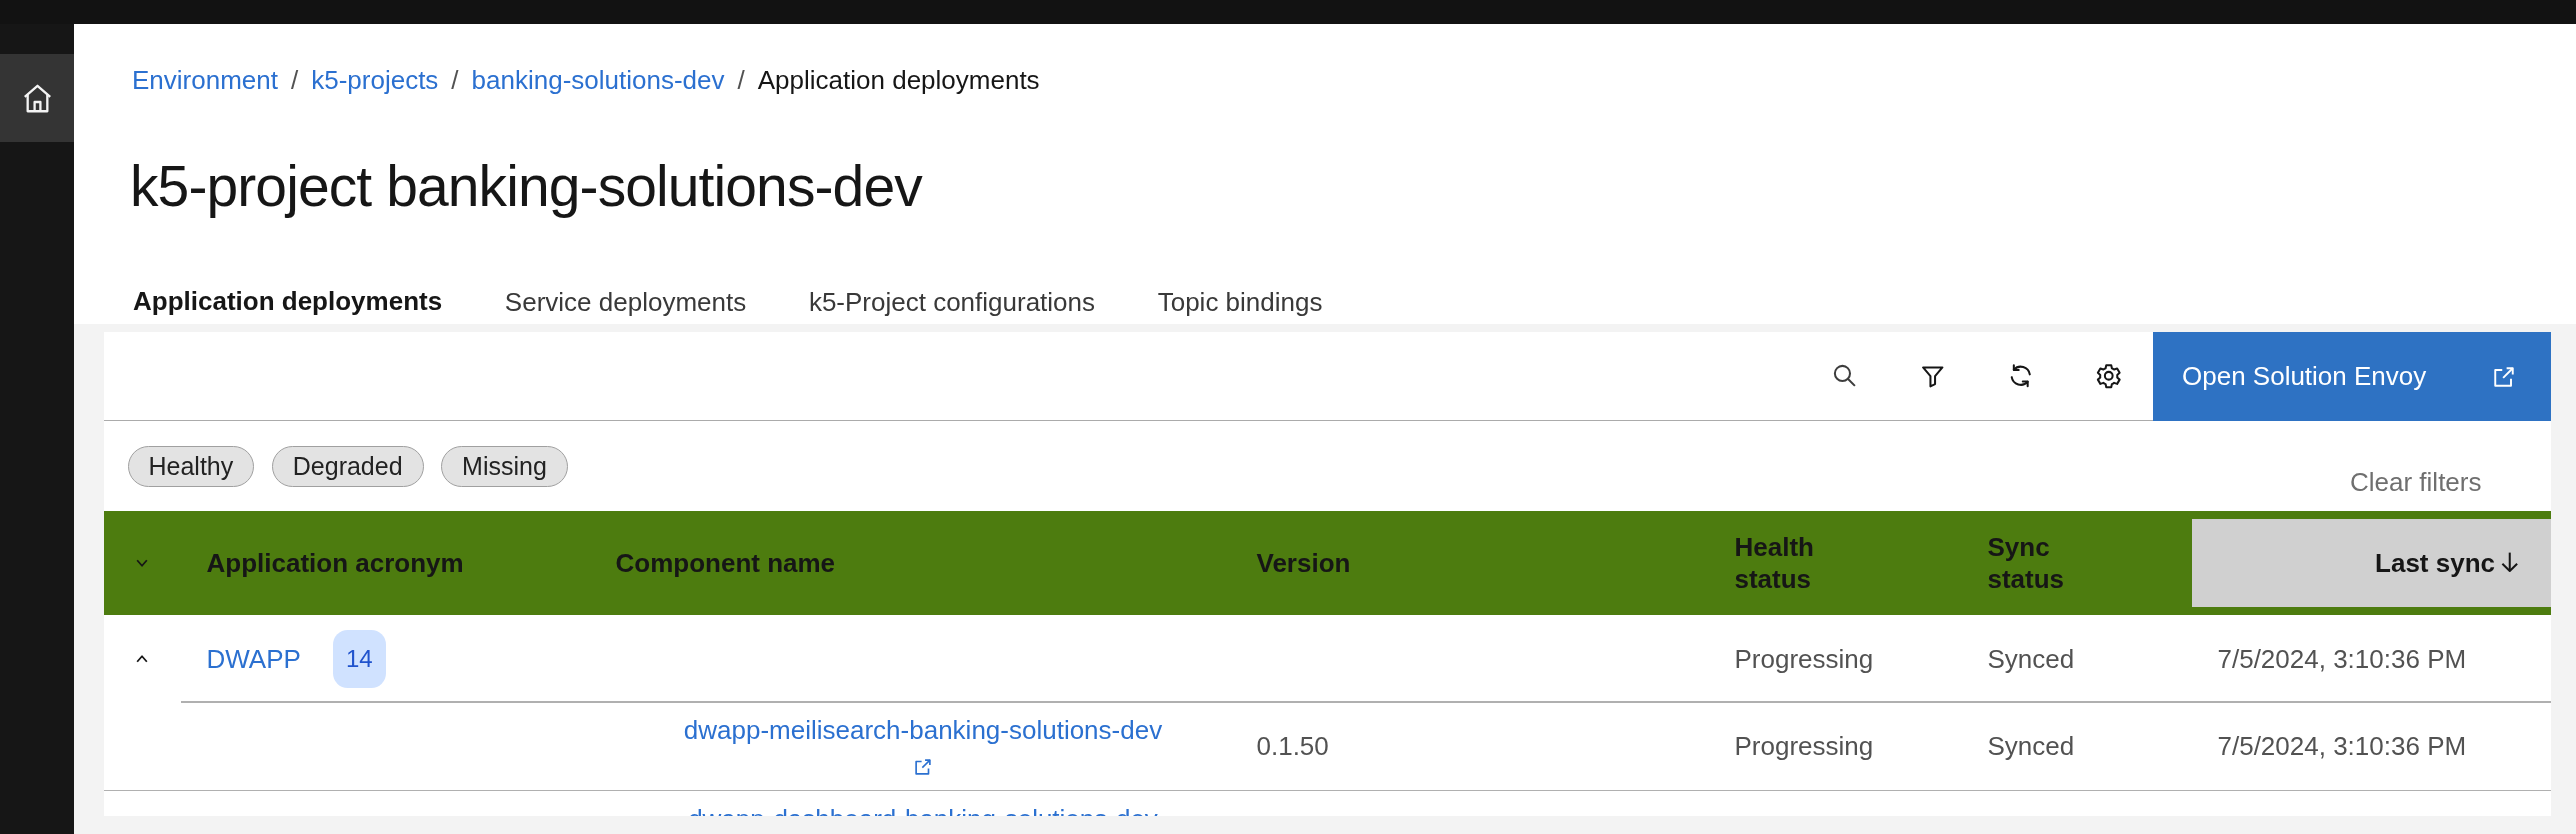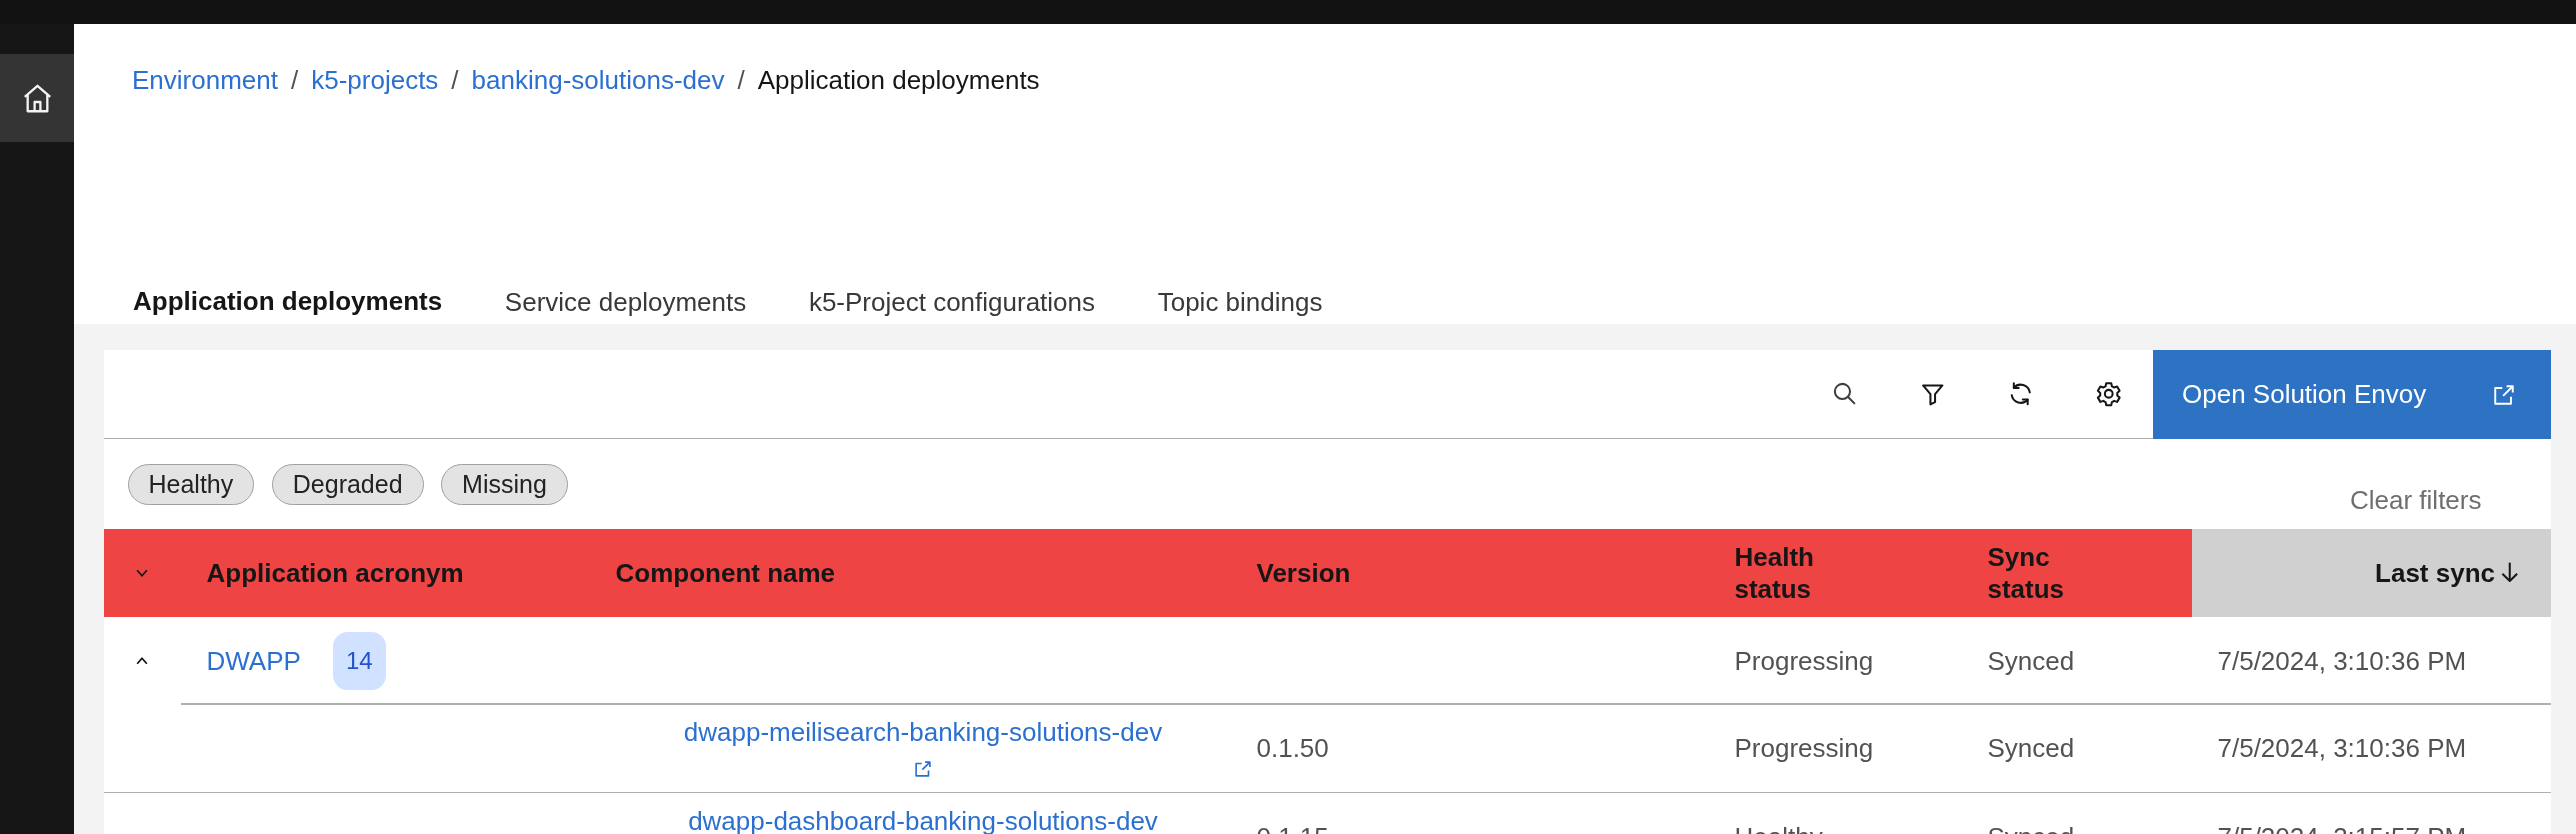--- a/index.html
+++ b/index.html
@@ -25,38 +25,38 @@
 
   .page-title { position:absolute; left:56px; top:129px; font-size:57px; font-weight:400; letter-spacing:-0.9px; color:#161616; }
 
   
   .tabs { position:absolute; left:29.5px; top:234px; display:flex; }
   .tab { height:90px; display:flex; align-items:center; padding:0 29.5px; font-size:26px; color:#393939; border-bottom:2.8px solid #a8a8a8; margin-right:3.7px; cursor:pointer; white-space:nowrap; }
   .tab.active { font-weight:700; color:#161616; border-bottom:4.6px solid #2e72c3; }
 
   
   .lower { position:absolute; left:0; top:300px; width:2502px; height:510px; background:#f3f3f3; }
-  .card { position:absolute; left:29.5px; top:26px; width:2447px; height:484px; background:#ffffff; overflow:hidden; }
+  .card { position:absolute; left:29.5px; top:8px; width:2447px; height:484px; background:#ffffff; overflow:hidden; }
 
   
   .toolbar { position:relative; width:2447px; height:89px; display:flex; }
   .toolbar-left { flex:1 1 auto; display:flex; align-items:center; justify-content:flex-end; border-bottom:1.8px solid #ababab; }
   .icon-btn { width:88px; height:87px; display:flex; align-items:center; justify-content:center; background:transparent; border:none; cursor:pointer; }
   .primary-btn { width:398px; height:89px; background:#2e72c3; border:none; display:flex; align-items:center; justify-content:space-between; padding:0 33px 0 29.5px; cursor:pointer; }
   .primary-btn .label { color:#ffffff; font-size:26px; font-family:"Liberation Sans", sans-serif; }
 
   
   .filter-row { width:2447px; height:90px; display:flex; align-items:center; justify-content:space-between; background:#ffffff; }
   .tags { display:flex; gap:17.5px; margin-left:24px; }
   .tag { height:41px; padding:0 20px; display:flex; align-items:center; border-radius:21px; background:#e3e3e3; border:1.8px solid #a0a0a0; font-size:25px; color:#222222; cursor:pointer; }
   .clear-filters { margin-right:69px; font-size:26px; color:#6f6f6f; cursor:pointer; background:none; border:none; font-family:"Liberation Sans", sans-serif;margin-top:33px; }
 
   
   .trow { display:grid; grid-template-columns:77px 409px 641px 478px 253px 230px 359px; align-items:center; width:2447px; }
-  .thead { height:88px; background:#ef4444; }
+  .thead { height:104px; background:#4d7c0f; }
   .th { font-size:26px; font-weight:700; color:#161616; padding-left:26px; line-height:1.25; }
   .th.sorted-col { background:#d0d0d0; height:88px; display:flex; align-items:center; justify-content:flex-end; padding-right:26px; }
   .th-wrap { display:inline-block; }
   .th-narrow { max-width:120px; }
   .expand-cell { display:flex; align-items:center; justify-content:center; height:100%; cursor:pointer; }
 
   .tbody-row { height:88px; position:relative; background:#ffffff; }
   .row-divider-indent::after { content:""; position:absolute; left:77px; right:0; bottom:0; height:1.8px; background:#b0b0b0; }
   .row-divider-full { border-bottom:1.8px solid #b0b0b0; }
   .td { font-size:26px; color:#525252; padding-left:26px; white-space:nowrap; }
@@ -91,20 +91,21 @@
     <div class="breadcrumb">
       <a>Environment</a>
       <span class="sep">/</span>
       <a>k5-projects</a>
       <span class="sep">/</span>
       <a>banking-solutions-dev</a>
       <span class="sep">/</span>
       <span class="current">Application deployments</span>
     </div>
 
+    <h1 class="page-title">k5-project banking-solutions-dev</h1>
 
     <div class="tabs">
       <div class="tab active">Application deployments</div>
       <div class="tab">Service deployments</div>
       <div class="tab">k5-Project configurations</div>
       <div class="tab">Topic bindings</div>
     </div>
 
     <div class="lower">
       <div class="card">

